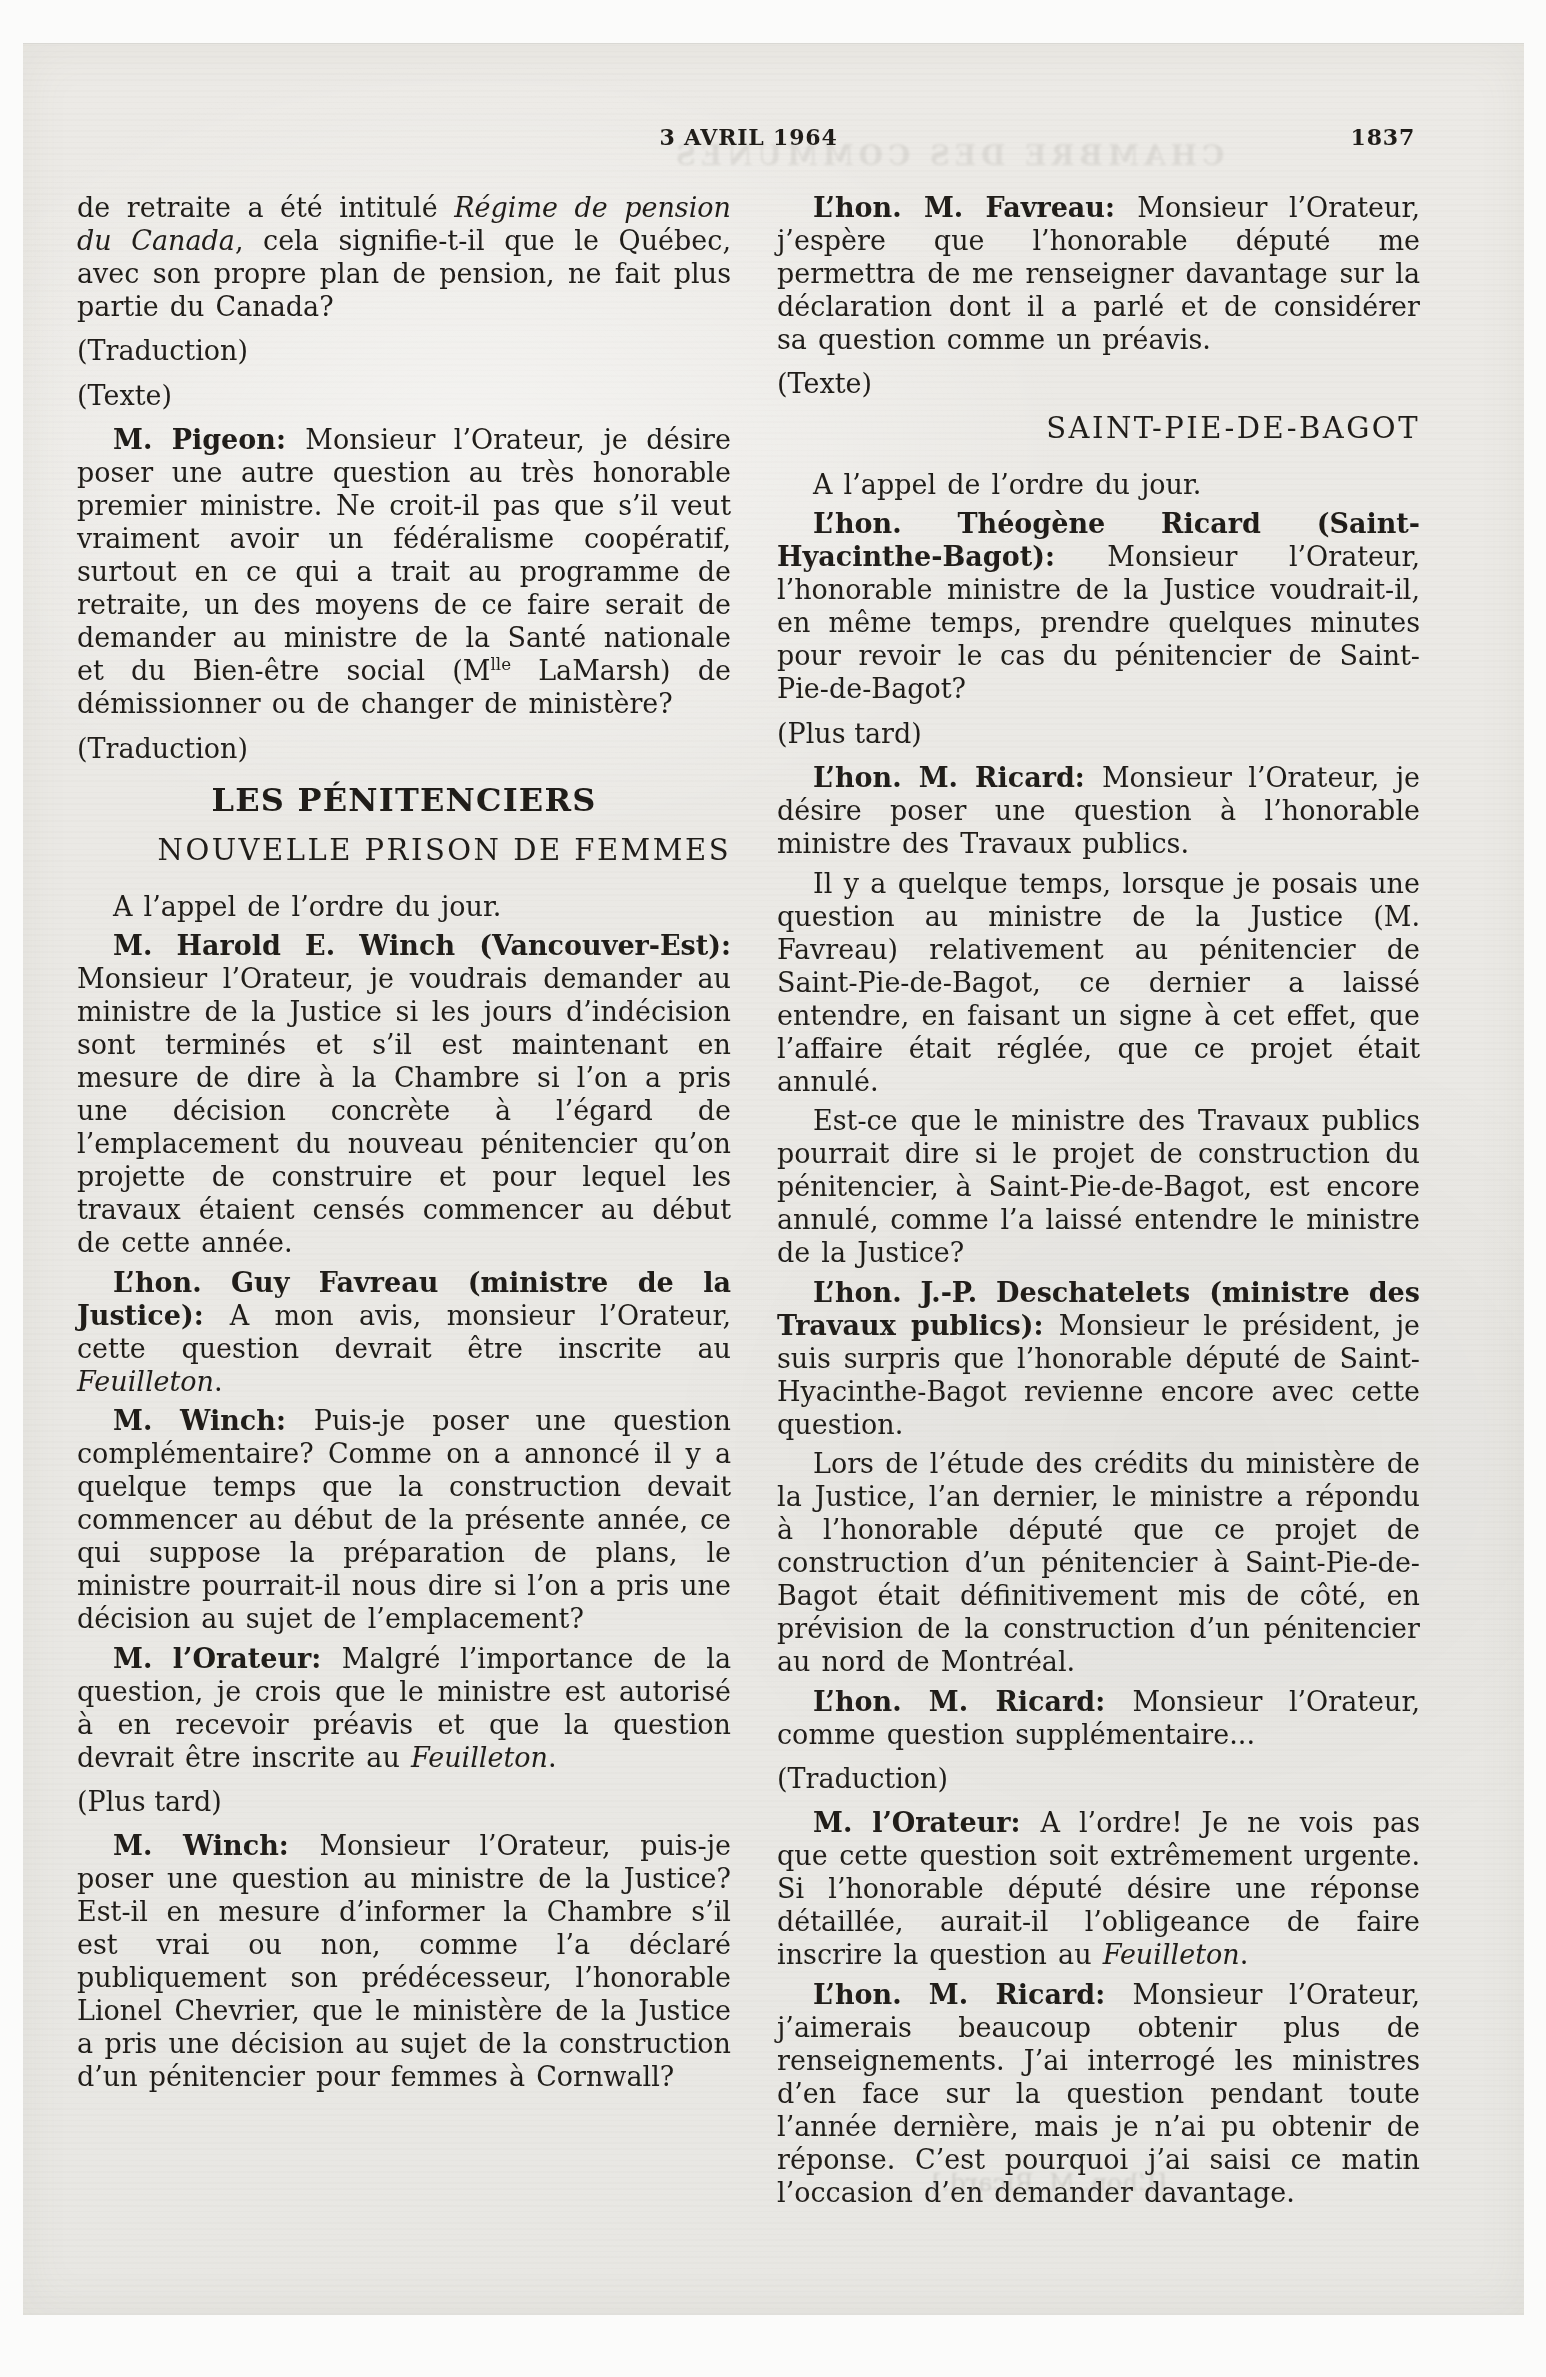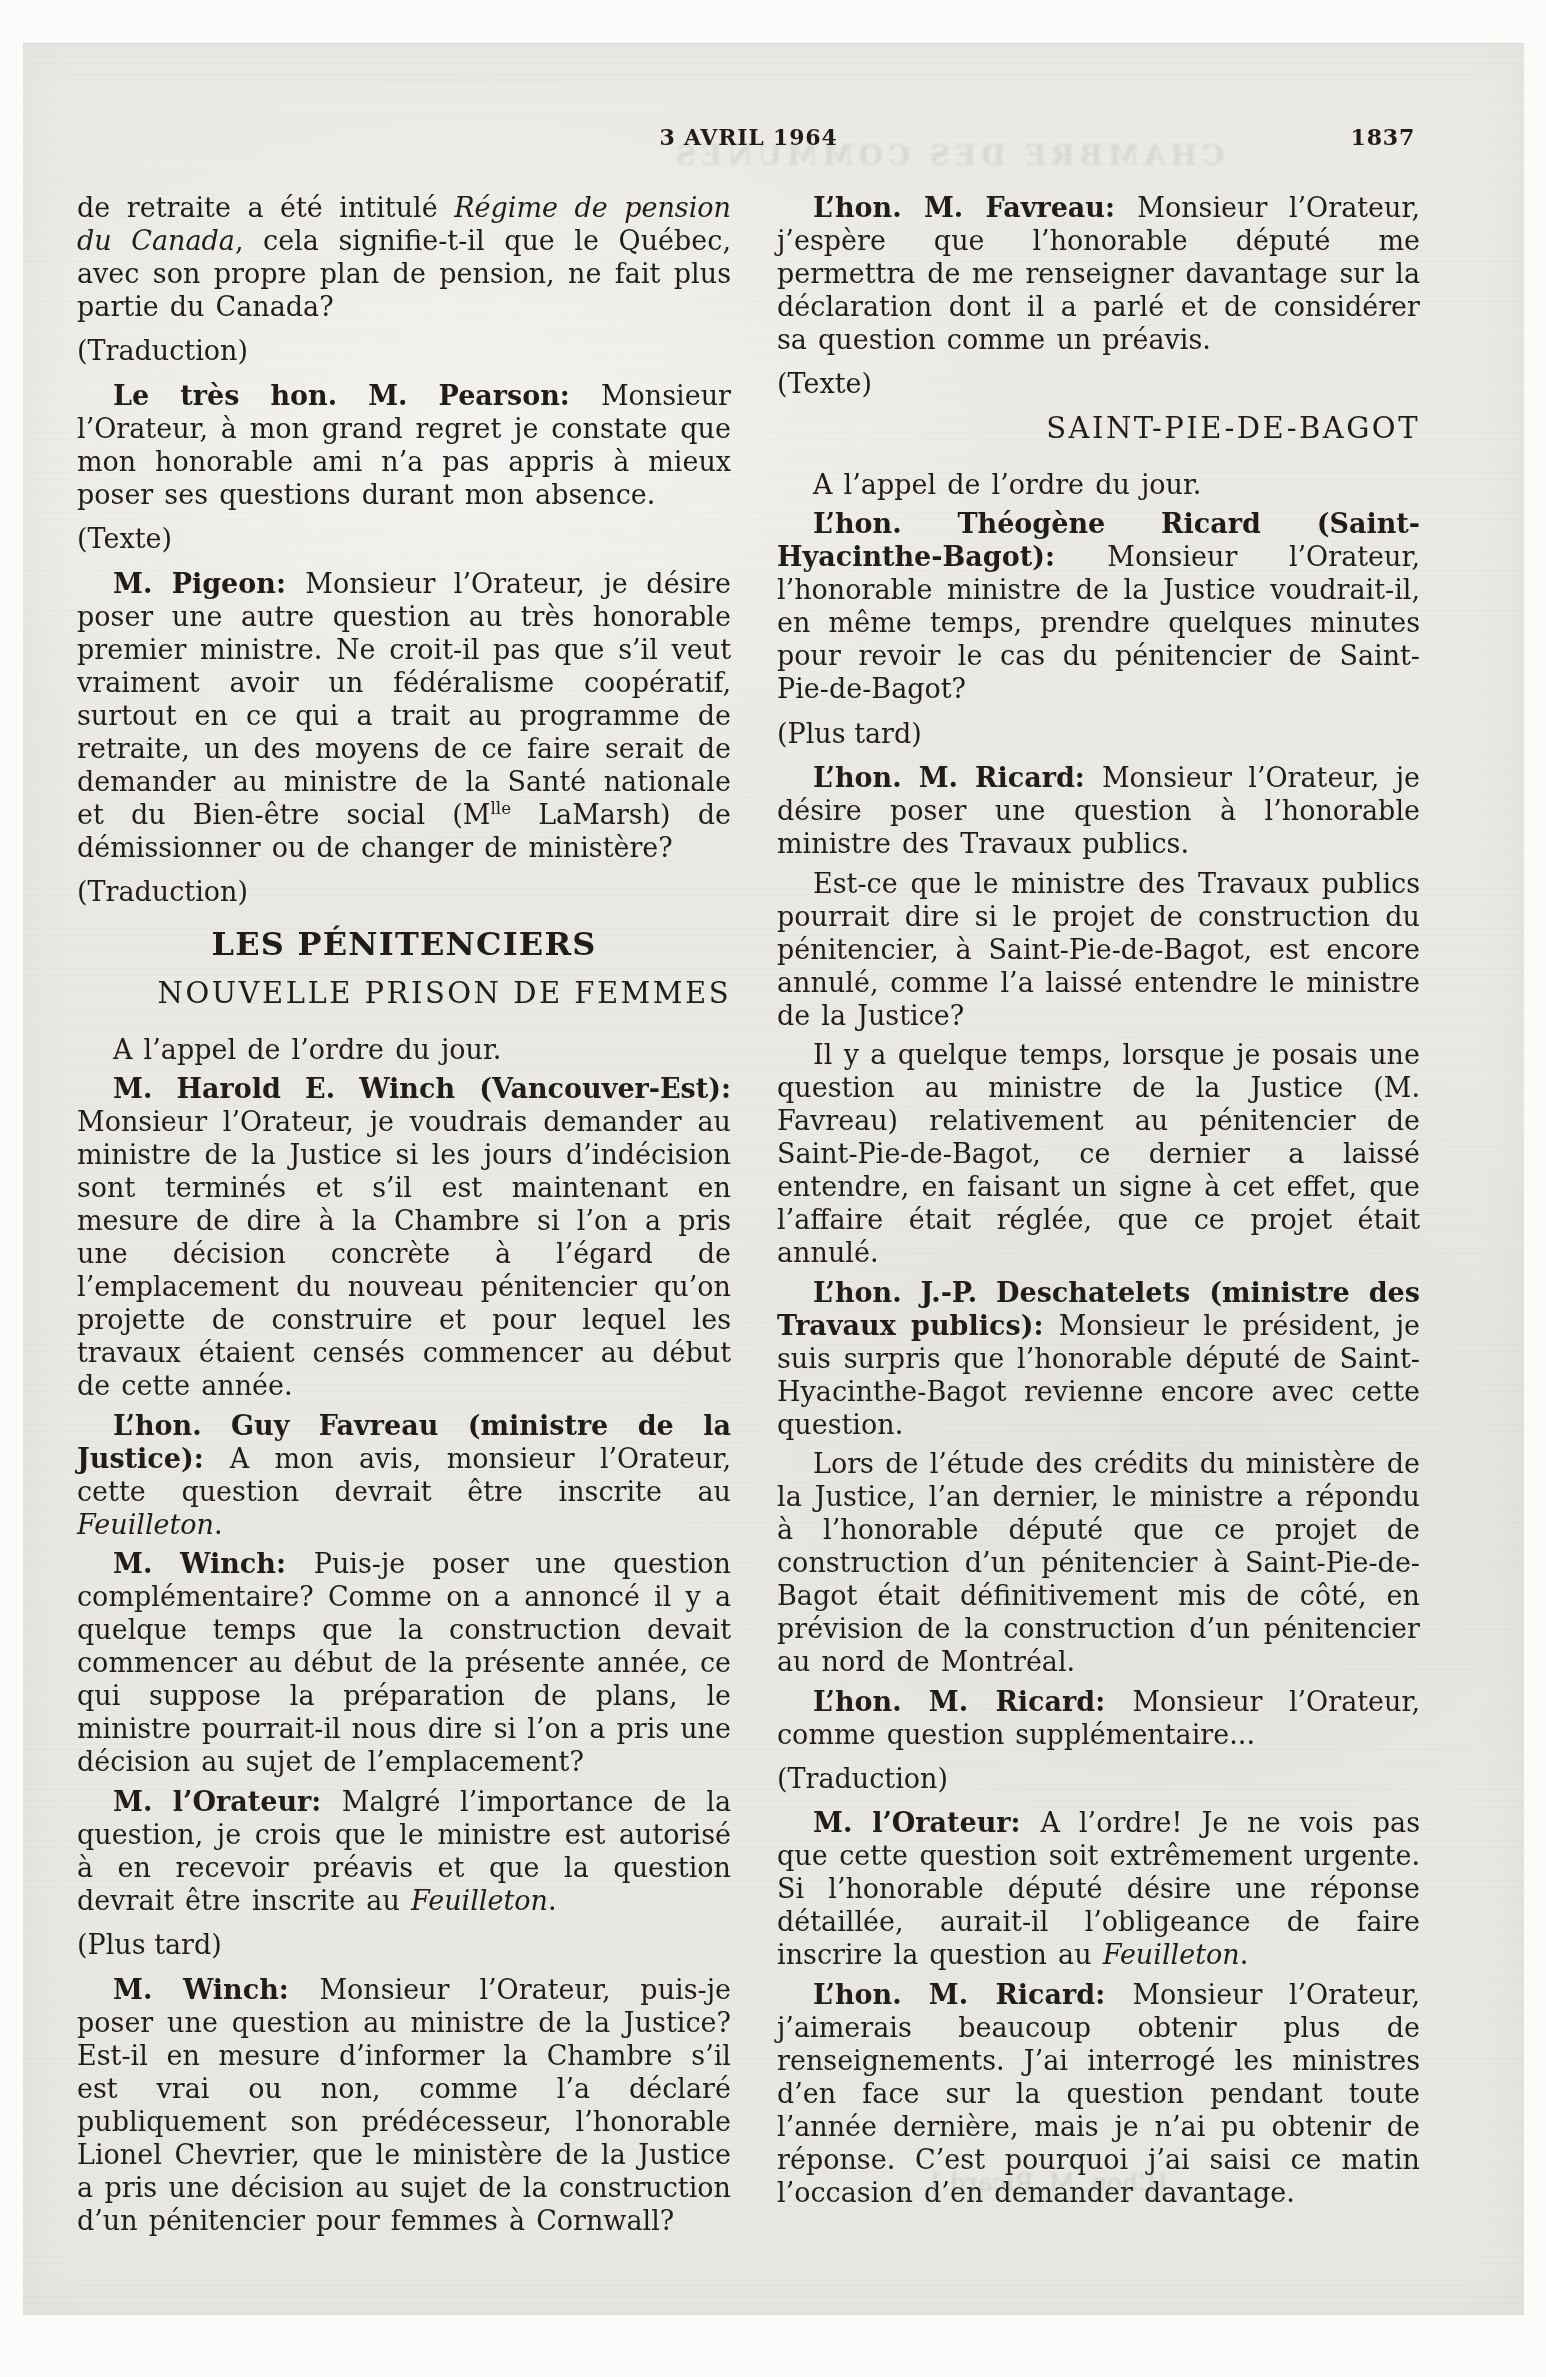--- a/index.html
+++ b/index.html
@@ -105,21 +105,20 @@
   <div class="ghost ghost-header">CHAMBRE DES COMMUNES</div>
 
   <div class="page-header">
     <div class="date-header">3 AVRIL 1964</div>
     <div class="page-number">1837</div>
   </div>
 
   <div class="col col-left">
       <p class="body"><span>de retraite a été intitulé </span><span class="it">Régime de pension du Canada</span><span>, cela signifie-t-il que le Québec, avec son propre plan de pension, ne fait plus partie du Canada?</span></p>
       <p class="stage">(Traduction)</p>
-      <p class="body indent"><b class="speaker">Le très hon. M. Pearson: </b><span>Monsieur l’Orateur, à mon grand regret je constate que mon honorable ami n’a pas appris à mieux poser ses questions durant mon absence.</span></p>
       <p class="stage">(Texte)</p>
       <p class="body indent"><b class="speaker">M. Pigeon: </b><span>Monsieur l’Orateur, je désire poser une autre question au très honorable premier ministre. Ne croit-il pas que s’il veut vraiment avoir un fédéralisme coopératif, surtout en ce qui a trait au programme de retraite, un des moyens de ce faire serait de demander au ministre de la Santé nationale et du Bien-être social (M</span><sup>lle</sup><span> LaMarsh) de démissionner ou de changer de ministère?</span></p>
       <p class="stage">(Traduction)</p>
       <div class="section-heading">LES PÉNITENCIERS</div>
       <div class="subsection-heading">NOUVELLE PRISON DE FEMMES</div>
       <p class="body indent"><span>A l’appel de l’ordre du jour.</span></p>
       <p class="body indent"><b class="speaker">M. Harold E. Winch (Vancouver-Est): </b><span>Monsieur l’Orateur, je voudrais demander au ministre de la Justice si les jours d’indécision sont terminés et s’il est maintenant en mesure de dire à la Chambre si l’on a pris une décision concrète à l’égard de l’emplacement du nouveau pénitencier qu’on projette de construire et pour lequel les travaux étaient censés commencer au début de cette année.</span></p>
       <p class="body indent"><b class="speaker">L’hon. Guy Favreau (ministre de la Justice): </b><span>A mon avis, monsieur l’Orateur, cette question devrait être inscrite au </span><span class="it">Feuilleton</span><span>.</span></p>
       <p class="body indent"><b class="speaker">M. Winch: </b><span>Puis-je poser une question complémentaire? Comme on a annoncé il y a quelque temps que la construction devait commencer au début de la présente année, ce qui suppose la préparation de plans, le ministre pourrait-il nous dire si l’on a pris une décision au sujet de l’emplacement?</span></p>
       <p class="body indent"><b class="speaker">M. l’Orateur: </b><span>Malgré l’importance de la question, je crois que le ministre est autorisé à en recevoir préavis et que la question devrait être inscrite au </span><span class="it">Feuilleton</span><span>.</span></p>
@@ -128,22 +127,22 @@
     </div>
 
   <div class="col col-right">
       <p class="body indent"><b class="speaker">L’hon. M. Favreau: </b><span>Monsieur l’Orateur, j’espère que l’honorable député me permettra de me renseigner davantage sur la déclaration dont il a parlé et de considérer sa question comme un préavis.</span></p>
       <p class="stage">(Texte)</p>
       <div class="subsection-heading">SAINT-PIE-DE-BAGOT</div>
       <p class="body indent"><span>A l’appel de l’ordre du jour.</span></p>
       <p class="body indent"><b class="speaker">L’hon. Théogène Ricard (Saint-Hyacinthe-Bagot): </b><span>Monsieur l’Orateur, l’honorable ministre de la Justice voudrait-il, en même temps, prendre quelques minutes pour revoir le cas du pénitencier de Saint-Pie-de-Bagot?</span></p>
       <p class="stage">(Plus tard)</p>
       <p class="body indent"><b class="speaker">L’hon. M. Ricard: </b><span>Monsieur l’Orateur, je désire poser une question à l’honorable ministre des Travaux publics.</span></p>
+      <p class="body indent"><span>Il y a quelque temps, lorsque je posais une question au ministre de la Justice (M. Favreau) relativement au pénitencier de Saint-Pie-de-Bagot, ce dernier a laissé entendre, en faisant un signe à cet effet, que l’affaire était réglée, que ce projet était annulé.</span></p>
       <p class="body indent"><span>Est-ce que le ministre des Travaux publics pourrait dire si le projet de construction du pénitencier, à Saint-Pie-de-Bagot, est encore annulé, comme l’a laissé entendre le ministre de la Justice?</span></p>
-      <p class="body indent"><span>Il y a quelque temps, lorsque je posais une question au ministre de la Justice (M. Favreau) relativement au pénitencier de Saint-Pie-de-Bagot, ce dernier a laissé entendre, en faisant un signe à cet effet, que l’affaire était réglée, que ce projet était annulé.</span></p>
       <p class="body indent"><b class="speaker">L’hon. J.-P. Deschatelets (ministre des Travaux publics): </b><span>Monsieur le président, je suis surpris que l’honorable député de Saint-Hyacinthe-Bagot revienne encore avec cette question.</span></p>
       <p class="body indent"><span>Lors de l’étude des crédits du ministère de la Justice, l’an dernier, le ministre a répondu à l’honorable député que ce projet de construction d’un pénitencier à Saint-Pie-de-Bagot était définitivement mis de côté, en prévision de la construction d’un pénitencier au nord de Montréal.</span></p>
       <p class="body indent"><b class="speaker">L’hon. M. Ricard: </b><span>Monsieur l’Orateur, comme question supplémentaire...</span></p>
       <p class="stage">(Traduction)</p>
       <p class="body indent"><b class="speaker">M. l’Orateur: </b><span>A l’ordre! Je ne vois pas que cette question soit extrêmement urgente. Si l’honorable député désire une réponse détaillée, aurait-il l’obligeance de faire inscrire la question au </span><span class="it">Feuilleton</span><span>.</span></p>
       <p class="body indent"><b class="speaker">L’hon. M. Ricard: </b><span>Monsieur l’Orateur, j’aimerais beaucoup obtenir plus de renseignements. J’ai interrogé les ministres d’en face sur la question pendant toute l’année dernière, mais je n’ai pu obtenir de réponse. C’est pourquoi j’ai saisi ce matin l’occasion d’en demander davantage.</span></p>
     </div>
 
   <div class="ghost ghost-footer">[L’hon. M. Ricard.]</div>
 

